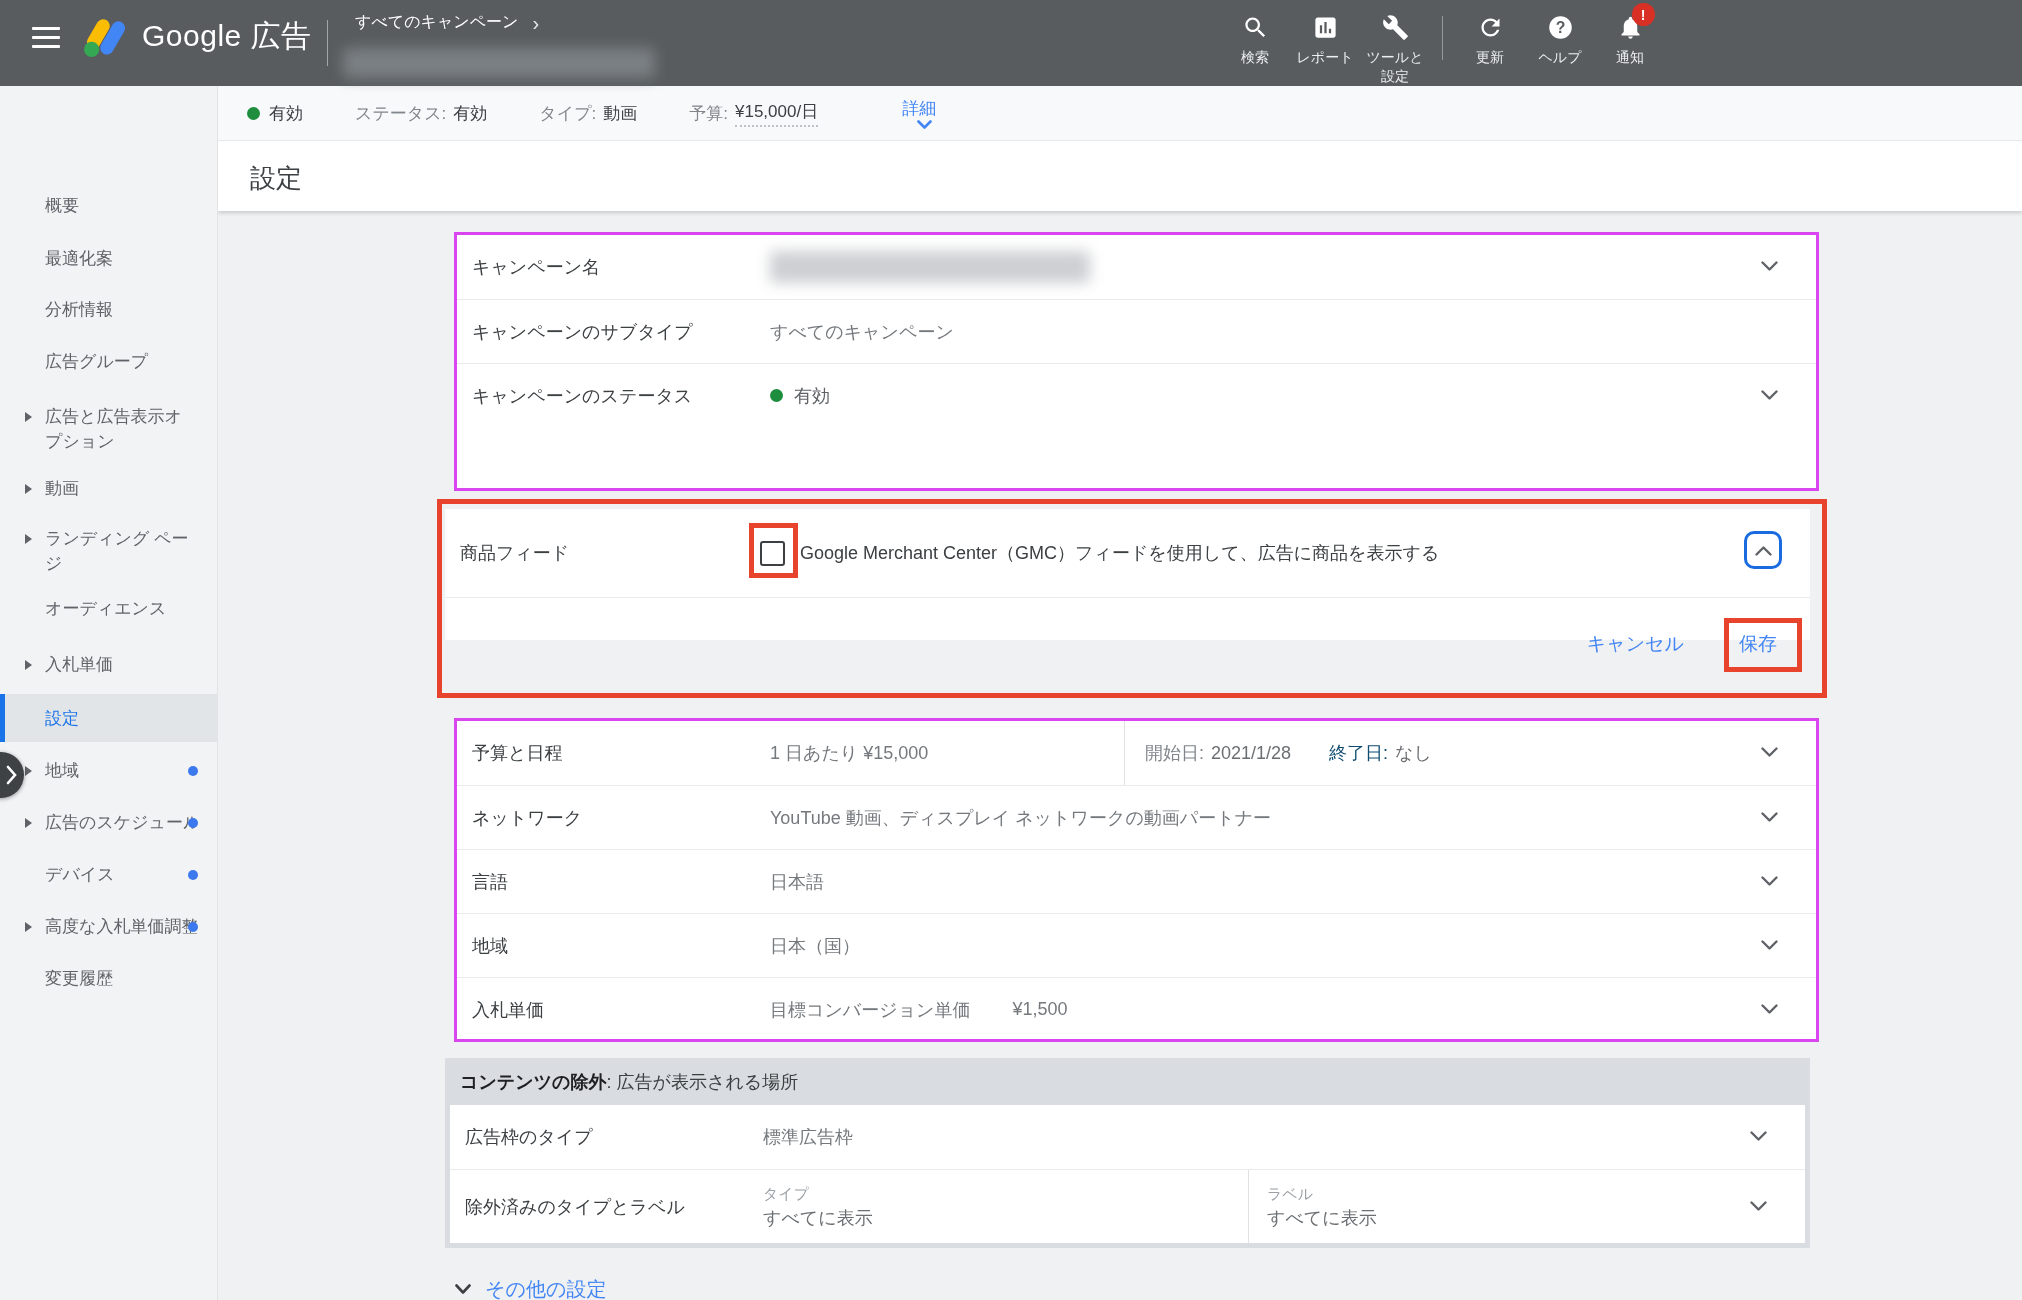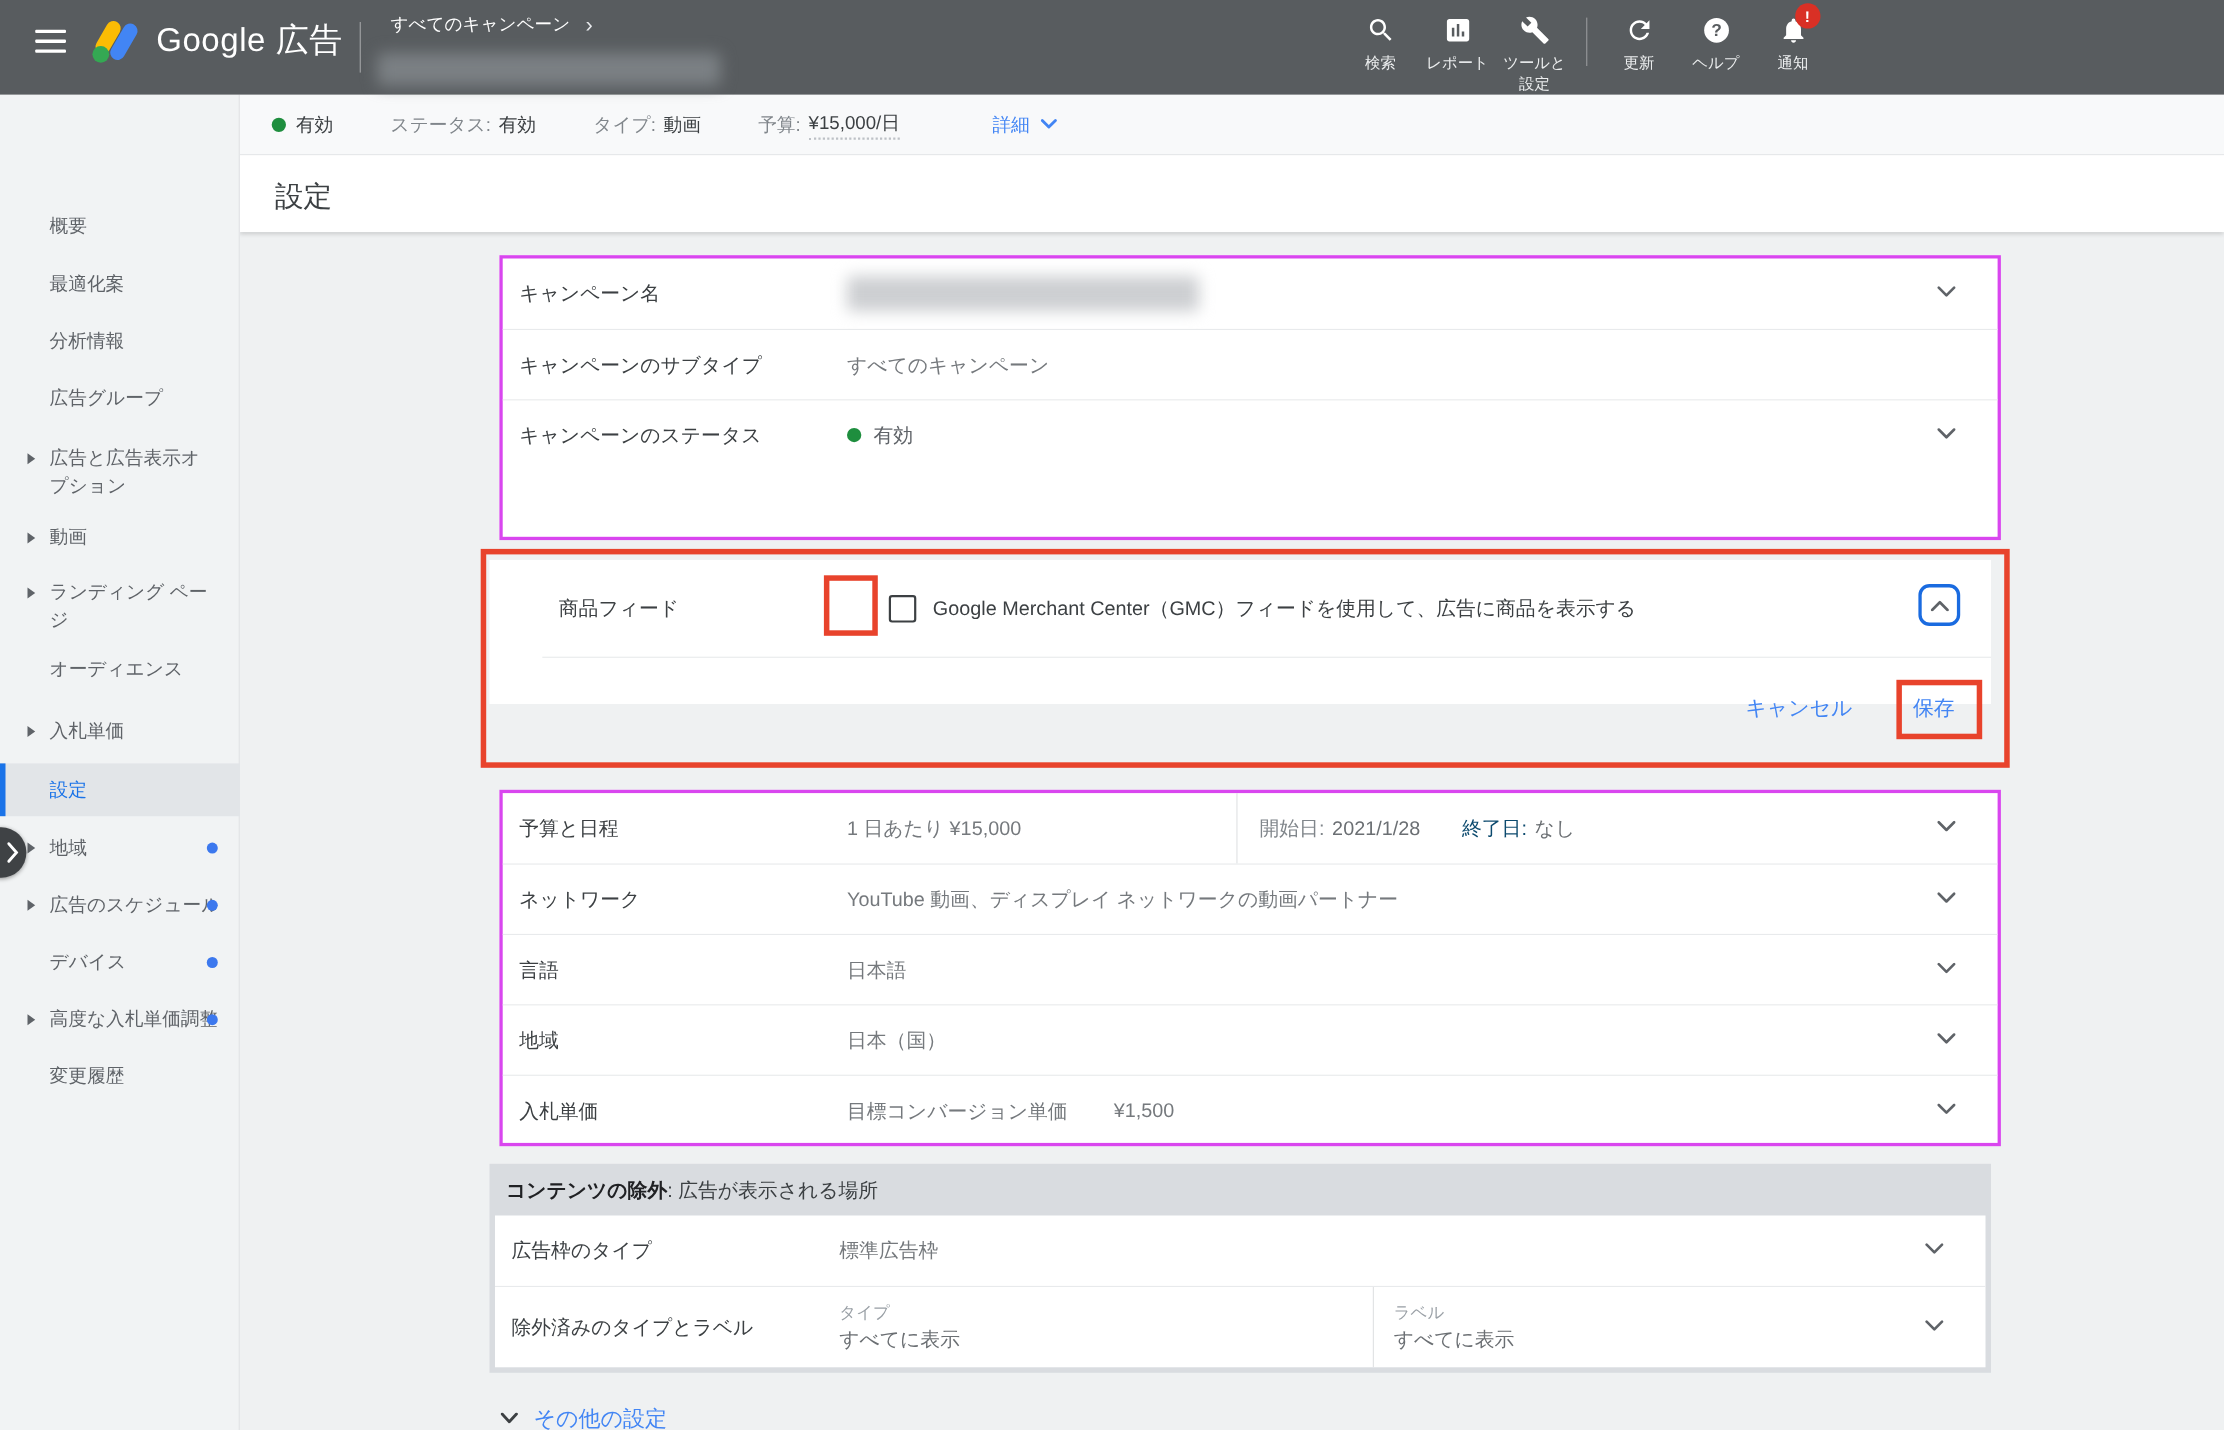--- a/index.html
+++ b/index.html
@@ -45,41 +45,41 @@
   .expander svg { position:absolute; right:7px; top:13px; }
 
   
   .statusbar { position:absolute; left:218px; top:86px; width:1804px; height:55px; background:#f8f9fa;
                border-bottom:1px solid #e6e8ea; display:flex; align-items:center; font-size:17px; z-index:5; }
   .sb-dot { width:13px; height:13px; border-radius:50%; background:#1e8e3e; margin-left:29px; margin-right:9px; }
   .sb-state { color:#3c4043; }
   .sb-k { color:#80868b; margin-left:52px; }
   .sb-v { color:#3c4043; margin-left:7px; }
   .sb-budget { border-bottom:2px dotted #bdc1c6; padding-bottom:2px; cursor:pointer; }
-  .sb-details { color:#4285f4; margin-left:84px; display:flex; align-items:center; cursor:pointer; }
+  .sb-details { color:#4285f4; margin-left:84px; display:flex; align-items:center; cursor:pointer;flex-direction:column; }
   .sb-details svg { margin-left:10px; }
 
   
   .titleband { position:absolute; left:218px; top:141px; width:1804px; height:70px; background:#fff;
                box-shadow:0 2px 4px rgba(0,0,0,.16); z-index:4; }
   .page-title { position:absolute; left:32px; top:20px; font-size:26px; color:#3c4043; }
 
   
   .card { position:absolute; left:454px; width:1365px; background:#fff; border:3px solid #d946ef; z-index:3; }
   .row { position:relative; display:flex; align-items:center; border-top:1px solid #e8eaec; padding-left:15px; cursor:pointer; }
   .row:first-child { border-top:none; }
   .rlabel { width:298px; flex:none; font-size:18px; color:#3c4043; }
   .rvalue { font-size:18px; color:#75797d; }
   .chev { position:absolute; right:38px; top:50%; transform:translateY(-50%); }
   .gdot { width:13px; height:13px; border-radius:50%; background:#1e8e3e; margin-right:11px; flex:none; }
   .vdiv { width:1px; align-self:stretch; background:#dfe1e3; flex:none; }
   .redacted-val { width:320px; height:32px; border-radius:4px; background:#cdcfd2; filter:blur(7px); }
 
   
-  .feed-card { position:absolute; left:445px; top:509px; width:1365px; height:131px; background:#fff; z-index:3;padding-left:48px; }
+  .feed-card { position:absolute; left:445px; top:509px; width:1365px; height:131px; background:#fff; z-index:3; }
   .feed-row1 { position:relative; height:89px; border-bottom:1px solid #e8eaec; display:flex; align-items:center; padding-left:15px; }
   .checkbox { width:25px; height:25px; border:2px solid #3c4043; border-radius:3px; background:#fff;
               margin-left:2px; flex:none; cursor:pointer; }
   .feed-text { margin-left:15px; font-size:18px; color:#3c4043; }
   .collapse-btn { position:absolute; right:28px; top:22px; width:38px; height:38px; border:3px solid #1a6be0;
                   border-radius:10px; display:flex; align-items:center; justify-content:center; background:#fff; cursor:pointer; }
   .feed-row2 { height:91px; display:flex; align-items:center; justify-content:flex-end; padding-right:30px; }
   .link-btn { color:#4285f4; font-size:19px; cursor:pointer; }
   .cancel-btn { margin-right:55px; }
   .save-btn { margin-right:3px; }

